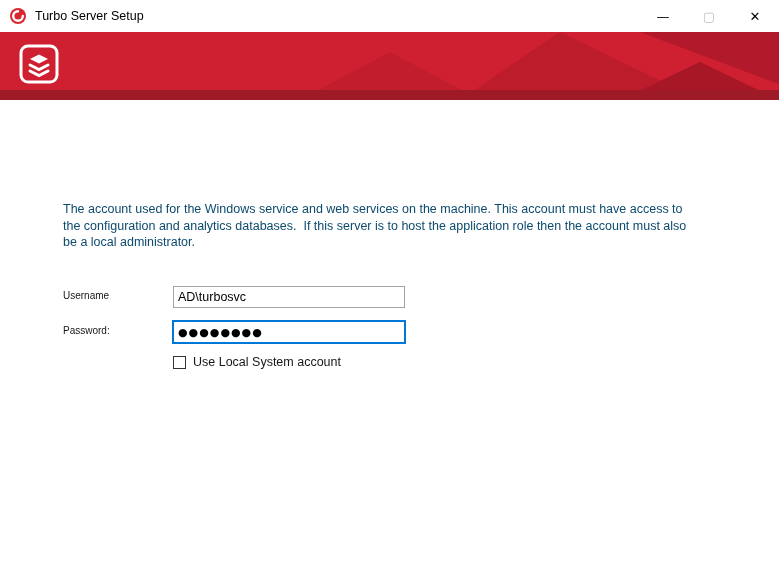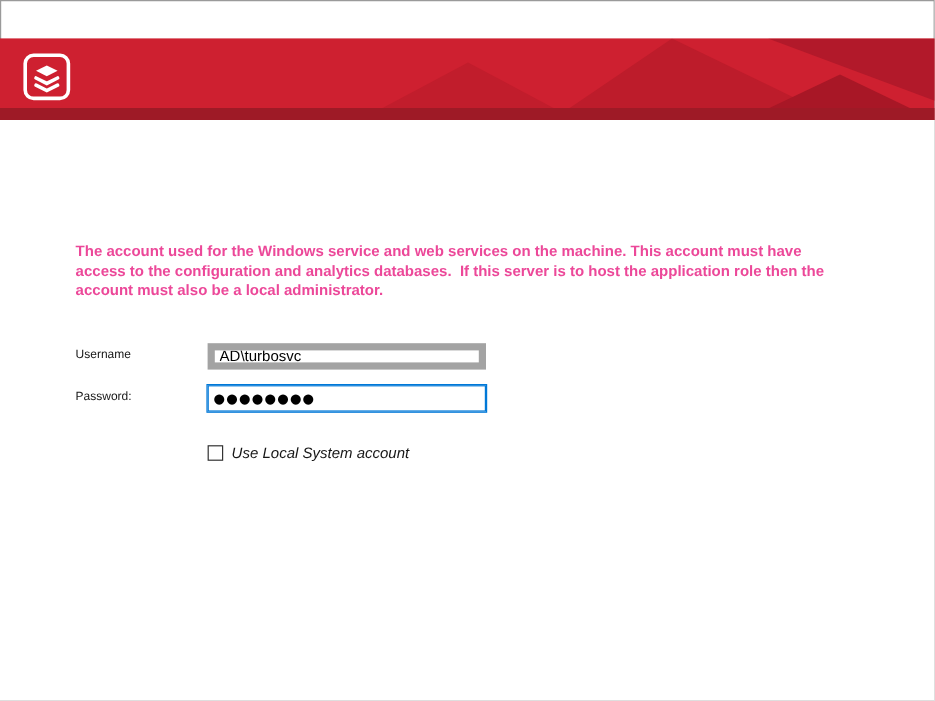--- a/index.html
+++ b/index.html
@@ -85,82 +85,92 @@
     color: #1b1b1b;
     letter-spacing: 0.2px;
   }
 
   .description {
     position: absolute;
     left: 63px; top: 101px;
     width: 625px;
     font-size: 12.5px;
     line-height: 16.5px;
-    color: #ec4899;
+    color: #0c4a6e;
     white-space: pre-wrap;
-    font-weight: bold;
   }
 
   .form-label {
     position: absolute;
     left: 63px;
     font-size: 10px;
     color: #161616;
   }
   .lbl-username { top: 190px; }
   .lbl-password { top: 225px; }
 
   .text-input {
     position: absolute;
     left: 173px;
     width: 232px;
     height: 22px;
-    border: 6px solid #a3a3a3;
+    border: 1px solid #a3a3a3;
     font-family: "Liberation Sans", "DejaVu Sans", sans-serif;
     font-size: 12.5px;
     padding: 1px 4px;
     color: #000000;
     background: #ffffff;
     outline: none;
   }
   .input-username { top: 186px; }
   .input-password {
     top: 221px;
     border: 1px solid #0078d7;
     box-shadow: 0 0 0 1px #0078d7;
     font-size: 11px;
     letter-spacing: 1px;
     font-family: "DejaVu Sans", sans-serif;
   }
 
   .checkbox-row {
     position: absolute;
-    left: 173px; top: 271px;
-    display: flex;
-    align-items: flex-start;
+    left: 173px; top: 255px;
+    display: flex;
+    align-items: flex-end;
     cursor: default;
-    font-style: italic;
   }
   .checkbox-box {
     width: 13px; height: 13px;
     border: 1px solid #333333;
     background: #ffffff;
     flex: 0 0 auto;
   }
   .checkbox-label {
     margin-left: 7px;
     font-size: 12.5px;
     color: #161616;
   }
 </style>
 </head>
 <body>
 
 <div class="window">
 
+  <div class="titlebar">
+    <svg class="titlebar-icon" viewBox="0 0 18 18">
+      <circle cx="9" cy="9" r="8" fill="#d7282f"></circle>
+      <path d="M9 4.2 a4.8 4.8 0 1 0 4.8 4.8" fill="none" stroke="#ffffff" stroke-width="2.4" stroke-linecap="round"></path>
+    </svg>
+    <span class="titlebar-title">Turbo Server Setup</span>
+    <div class="titlebar-controls">
+      <div class="win-btn">—</div>
+      <div class="win-btn disabled">▢</div>
+      <div class="win-btn">✕</div>
+    </div>
+  </div>
 
   <div class="banner">
     <svg class="deco" width="779" height="68" viewBox="0 0 779 68">
       <polygon points="560,0 700,68 460,68" fill="#bd1c2b"></polygon>
       <polygon points="640,0 779,0 779,52" fill="#b2192a"></polygon>
       <polygon points="300,68 390,20 480,68" fill="#c11d2c"></polygon>
       <polygon points="700,30 779,68 620,68" fill="#a81726"></polygon>
     </svg>
     <svg class="banner-logo" viewBox="0 0 42 42">
       <rect x="3" y="3" width="36" height="36" rx="7" fill="none" stroke="#ffffff" stroke-width="3"></rect>

